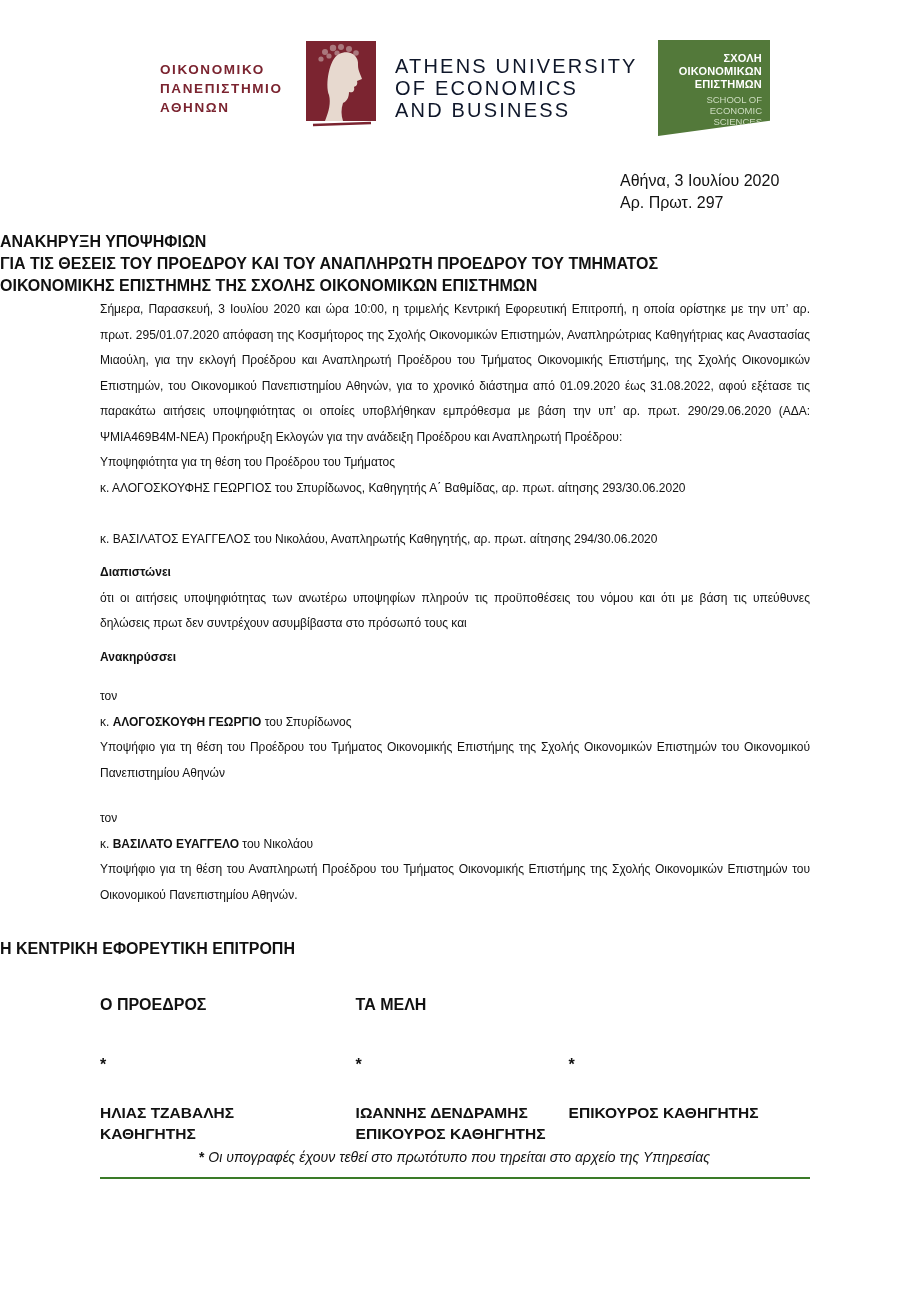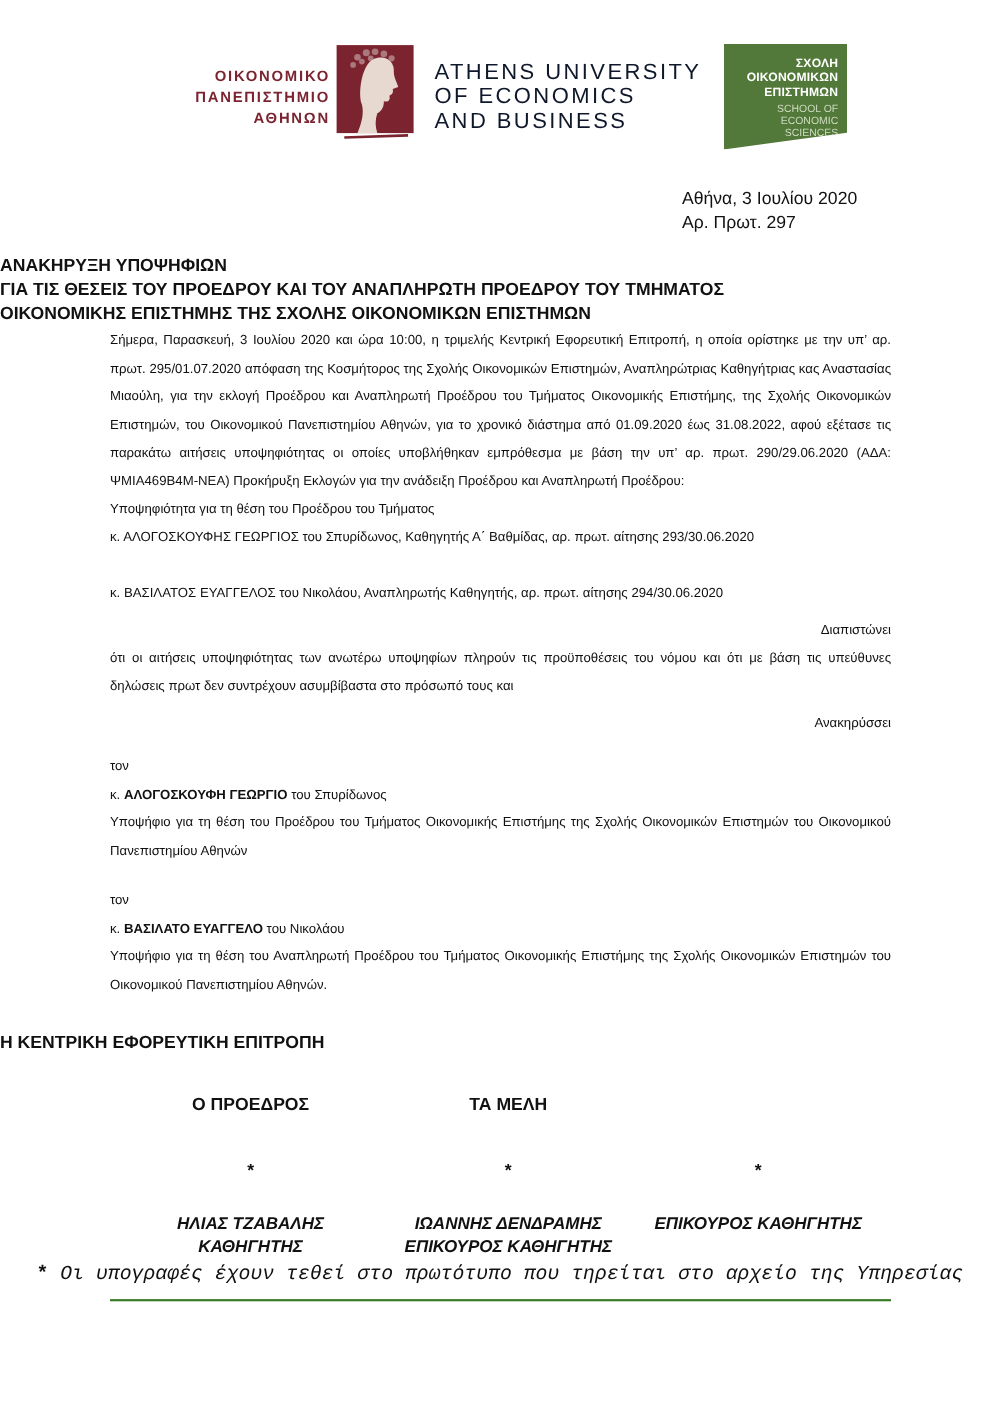--- a/index.html
+++ b/index.html
@@ -3,21 +3,21 @@
 <meta charset="utf-8">
 <style>
   html,body{margin:0;padding:0;background:#fff;}
   .page{
     position:relative;width:909px;height:1289px;background:#fff;overflow:hidden;
     font-family:"Liberation Sans","DejaVu Sans",sans-serif;color:#111;
   }
   
   .header{position:relative;height:152px;}
   .logo-greek{
-    position:absolute;left:160px;top:60px;width:140px;text-align:right;
+    position:absolute;left:160px;top:60px;width:140px;text-align:left;
     color:#7b2430;font-weight:bold;font-size:13.5px;line-height:19px;letter-spacing:1.6px;white-space:nowrap;
   }
   .bust{position:absolute;left:303px;top:40px;}
   .logo-english{
     position:absolute;left:395px;top:55px;color:#0f172a;font-size:20px;line-height:22px;letter-spacing:2.2px;white-space:nowrap;
   }
   .badge{
     position:absolute;left:658px;top:40px;width:112px;height:96px;background:#53793a;
     clip-path:polygon(0 0,100% 0,100% 84%,0 100%);
     text-align:right;box-sizing:border-box;padding:12px 8px 0 0;
@@ -26,31 +26,31 @@
   .badge .e{color:#cddcc0;font-size:9.5px;line-height:11px;margin-top:3px;}
   
   .meta{margin:18px 100px 0 620px;font-size:16px;line-height:22px;}
   
   .title{margin-top:17px;text-align:left;font-weight:bold;font-size:16px;line-height:22px;}
   
   .bodytext{margin:0 99px 0 100px;font-size:12px;line-height:25.5px;}
   p.just{text-align:justify;margin:0;}
   .intro{margin-top:16px;}
   .block{margin-top:21px;}
-  .center-bold{font-weight:normal;text-align:right;margin:8px 0 0 0;}
+  .center-bold{font-weight:bold;text-align:left;margin:8px 0 0 0;}
   .ton{margin:20px 0 0 0;}
   b.name{font-weight:bold;}
   
   .committee-heading{margin-top:32px;font-weight:bold;font-size:16px;}
   .cgrid{display:grid;grid-template-columns:36% 30% 34%;margin:0 99px 0 100px;}
-  .cgrid > div{text-align:center;}
+  .cgrid > div{text-align:left;}
   .roles{margin-top:38px;font-weight:bold;font-size:16px;}
   .stars{margin-top:42px;font-weight:bold;font-size:16px;}
-  .names{margin-top:28px;font-weight:bold;font-size:15.5px;line-height:21px;font-style:italic;}
-  .footnote{margin-top:5px;text-align:center;font-size:18px;font-style:italic;font-family:Liberation Mono, monospace;}
+  .names{margin-top:28px;font-weight:bold;font-size:15.5px;line-height:21px;}
+  .footnote{margin-top:5px;text-align:center;font-size:14px;font-style:italic;}
   .footnote .fn-star{font-weight:bold;font-style:normal;}
   
   .rule{margin:12px 99px 0 100px;border-top:2px solid #3a7b28;}
 </style>
 </head>
 <body>
 
 <div class="page">
 
   <div class="header">

